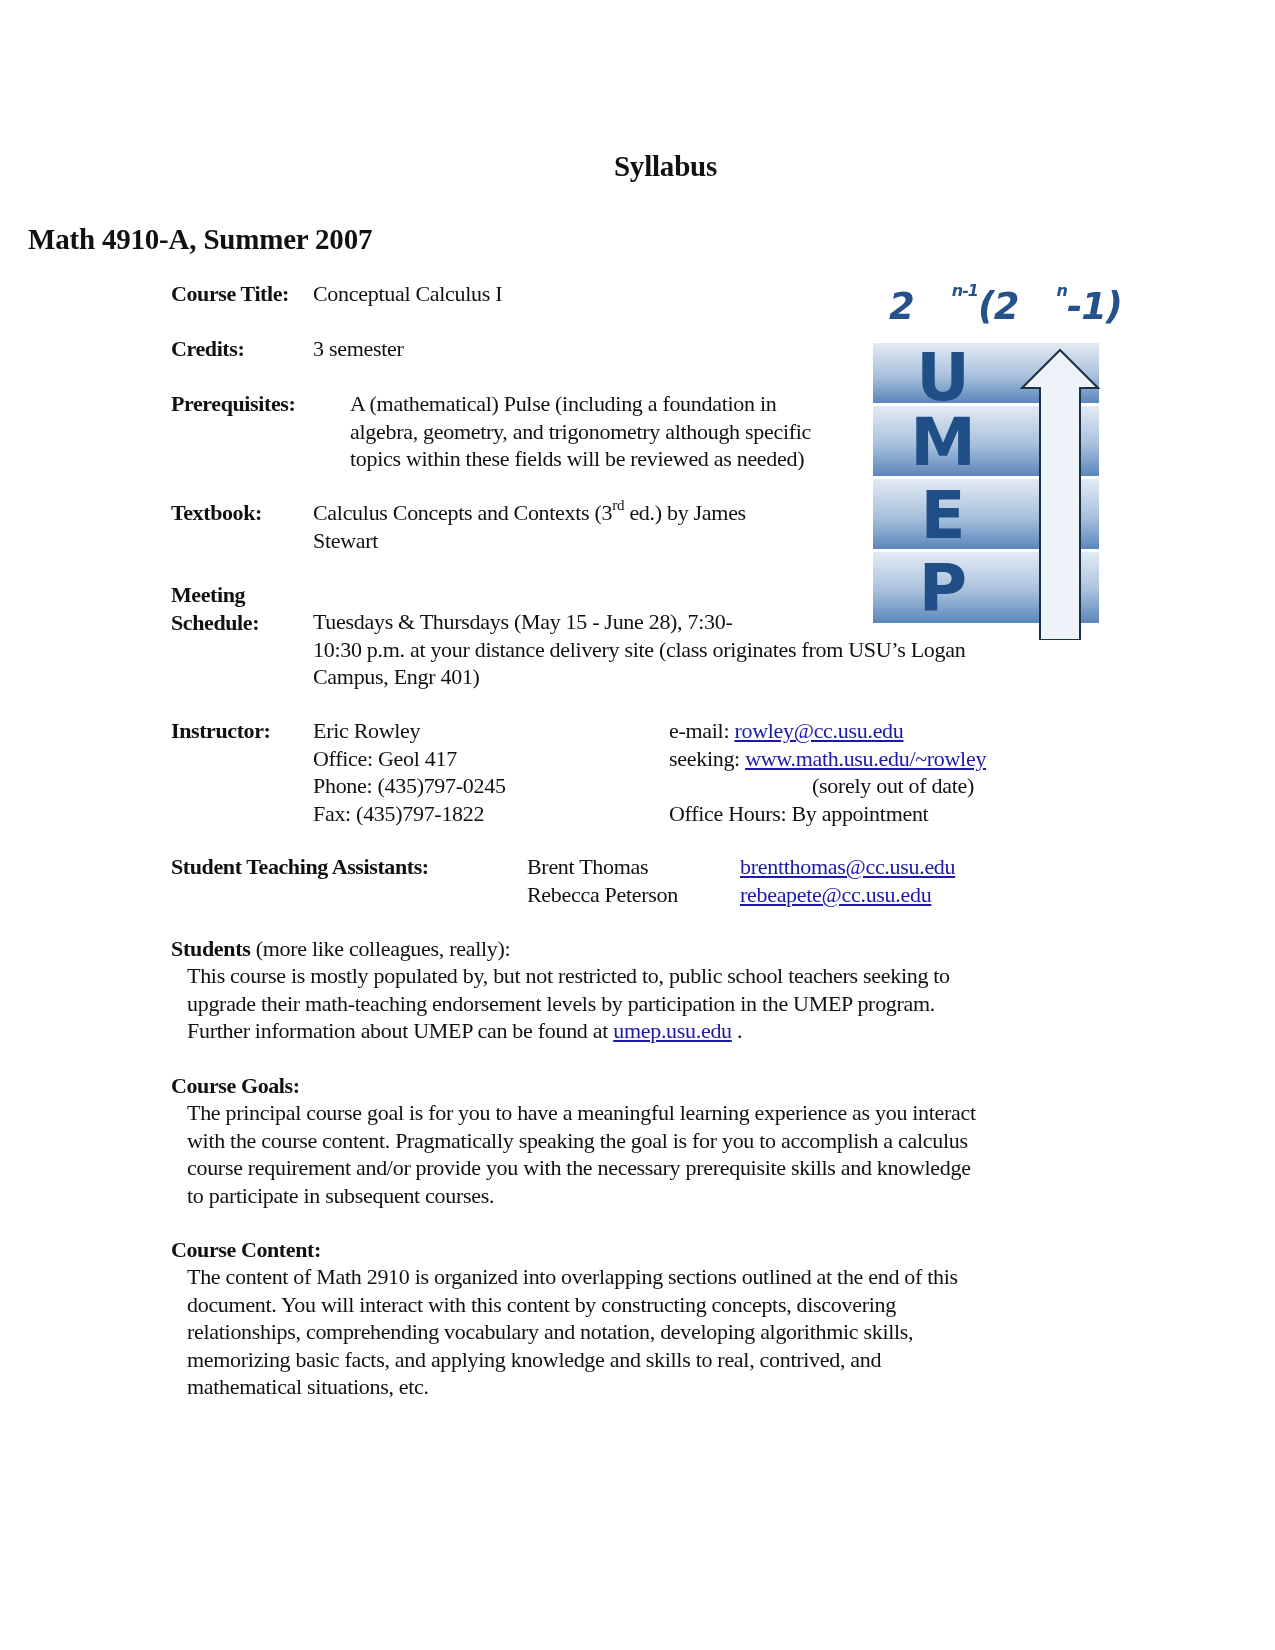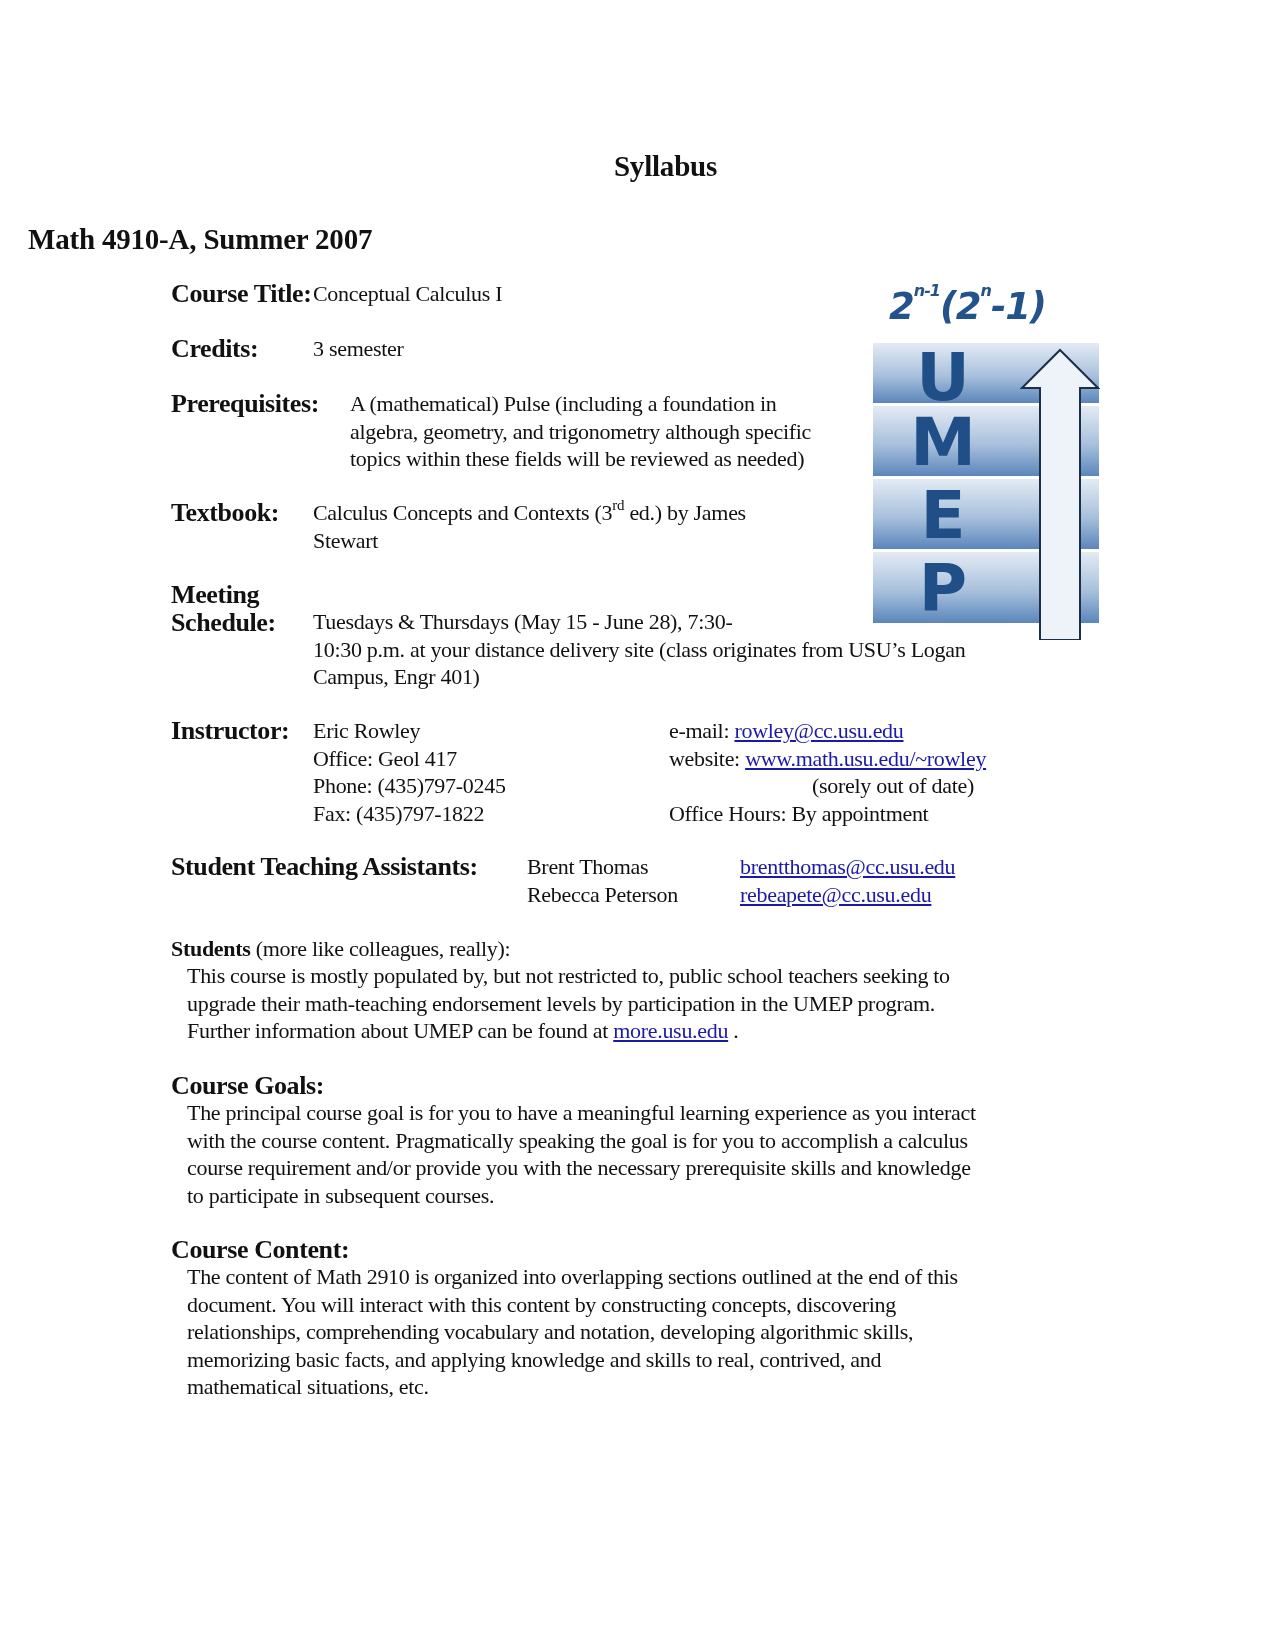--- a/index.html
+++ b/index.html
@@ -2,31 +2,31 @@
 <html><head>
 <meta charset="utf-8">
 <style>
   html, body { margin: 0; padding: 0; background: #ffffff; }
   body { width: 1275px; height: 1650px; position: relative; overflow: hidden;
          font-family: "Liberation Serif", "DejaVu Serif", serif; color: #111; }
   .page { position: absolute; left: 0; top: 0; width: 1275px; height: 1650px; }
   .abs { position: absolute; white-space: nowrap; padding-left: 28px; }
   .title { font-weight: bold; font-size: 29px; letter-spacing: -0.2px; }
   .txt { font-size: 22px; line-height: 27.5px; letter-spacing: -0.3px; }
-  .lbl { font-weight: bold; font-size: 26px; line-height: 27.5px; letter-spacing: -0.4px; }
+  .lbl { font-weight: bold; font-size: 22px; line-height: 27.5px; letter-spacing: -0.4px; }
   a.link { color: #1a1aa6; text-decoration: underline; }
   sup { font-size: 15px; line-height: 0; position: relative; top: -2px; }
   .para { position: absolute; left: 187px; width: 900px; font-size: 22px; line-height: 27.5px; letter-spacing: -0.3px; }
   .para div { white-space: nowrap; }
 
   
   .logo { position: absolute; left: 873px; top: 285px; width: 230px; height: 355px; }
   .logo-formula { position: absolute; left: 16px; top: 0; font-family: "DejaVu Sans", sans-serif;
                   font-weight: bold; font-style: italic; font-size: 37px; color: #23538a; white-space: nowrap; letter-spacing: -1px; }
-  .logo-formula sup { font-size: 16px; top: -10px; font-weight: bold; }
+  .logo-formula sup { font-size: 16px; top: -10px; font-weight: bold; margin-left: 38px; }
   .bar { position: absolute; left: 0; width: 226px;
          background: linear-gradient(to bottom, #e3ebf4 0%, #a8c0dc 55%, #5b86bb 100%); }
   .bar-letter { position: absolute; left: 0; width: 140px; text-align: center;
                 font-family: "DejaVu Sans", sans-serif; font-weight: bold; color: #1f4f86; }
   .arrow { position: absolute; left: 147px; top: 63px; width: 80px; height: 292px; }
 </style>
 </head>
 <body>
 
 <div class="page">
@@ -86,40 +86,40 @@
 
   <div class="abs lbl" style="left:143px; top:717px;">Instructor:</div>
   <div class="abs txt" style="left:285px; top:717px;">
     <div>Eric Rowley</div>
     <div>Office: Geol 417</div>
     <div>Phone: (435)797-0245</div>
     <div>Fax: (435)797-1822</div>
   </div>
   <div class="abs txt" style="left:641px; top:717px;">
     <div><span>e-mail: </span><a class="link">rowley@cc.usu.edu</a></div>
-    <div><span>website: </span><a class="link">www.math.usu.edu/~rowley</a></div>
+    <div><span>seeking: </span><a class="link">www.math.usu.edu/~rowley</a></div>
     <div style="padding-left:143px;">(sorely out of date)</div>
     <div>Office Hours: By appointment</div>
   </div>
 
   <div class="abs lbl" style="left:143px; top:853px;">Student Teaching Assistants:</div>
   <div class="abs txt" style="left:499px; top:853px;">
     <div>Brent Thomas</div>
     <div>Rebecca Peterson</div>
   </div>
   <div class="abs txt" style="left:712px; top:853px;">
     <div><a class="link">brentthomas@cc.usu.edu</a></div>
     <div><a class="link">rebeapete@cc.usu.edu</a></div>
   </div>
 
   <div class="abs txt" style="left:143px; top:935px;"><b>Students</b><span> (more like colleagues, really):</span></div>
   <div class="para" style="top:962px;">
     <div>This course is mostly populated by, but not restricted to, public school teachers seeking to</div>
     <div>upgrade their math-teaching endorsement levels by participation in the UMEP program.</div>
-    <div><span>Further information about UMEP can be found at </span><a class="link">more.usu.edu</a><span> .</span></div>
+    <div><span>Further information about UMEP can be found at </span><a class="link">umep.usu.edu</a><span> .</span></div>
   </div>
 
   <div class="abs lbl" style="left:143px; top:1072px;">Course Goals:</div>
   <div class="para" style="top:1099px;">
     <div>The principal course goal is for you to have a meaningful learning experience as you interact</div>
     <div>with the course content. Pragmatically speaking the goal is for you to accomplish a calculus</div>
     <div>course requirement and/or provide you with the necessary prerequisite skills and knowledge</div>
     <div>to participate in subsequent courses.</div>
   </div>
 

